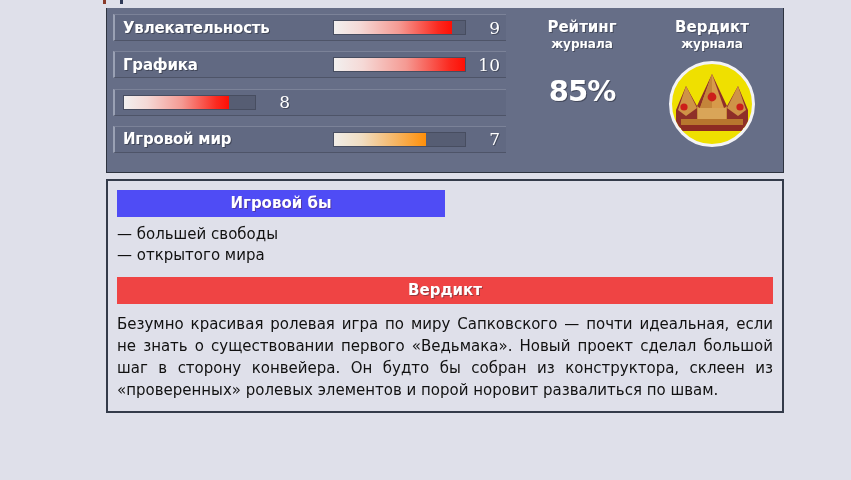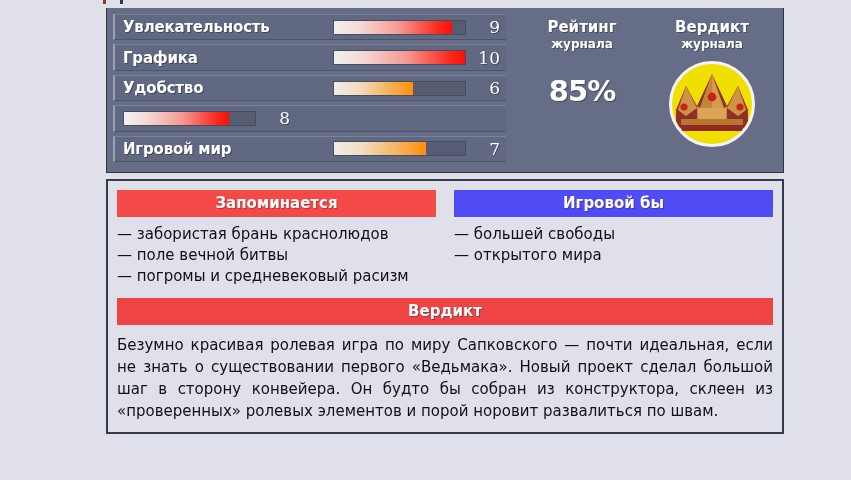--- a/index.html
+++ b/index.html
@@ -46,21 +46,21 @@
     align-items: center;
     height: 27px;
     margin-bottom: 4px;
     background: #616982;
     border-left: 2px solid #9aa1b4;
     border-top: 1px solid #7b8298;
     border-bottom: 1px solid #4e5468;
     box-sizing: border-box;
     padding-left: 8px;
   }
-  .score-row:last-child { margin-bottom: 4px; }
+  .score-row:last-child { margin-bottom: 13px; }
 
   .score-name {
     flex: 1;
     color: #ffffff;
     font-size: 15px;
     font-weight: bold;
     letter-spacing: -0.2px;
     text-shadow: 1px 1px 0 rgba(40,44,56,0.55);
     white-space: nowrap;
   }
@@ -216,27 +216,20 @@
       </div>
 
       <div class="score-row">
         <span class="score-name">Графика</span>
         <span class="score-bar-track">
           <span class="score-bar-fill fill-red" style="width:100%"></span>
         </span>
         <span class="score-value">10</span>
       </div>
 
-      <div class="score-row">
-        <span class="score-name">Удобство</span>
-        <span class="score-bar-track">
-          <span class="score-bar-fill fill-orange" style="width:60%"></span>
-        </span>
-        <span class="score-value">6</span>
-      </div>
 
       <div class="score-row">
         <span class="score-bar-track">
           <span class="score-bar-fill fill-red" style="width:80%"></span>
         </span>
         <span class="score-value">8</span>
       </div>
 
       <div class="score-row">
         <span class="score-name">Игровой мир</span>
@@ -277,28 +270,20 @@
         </div>
       </div>
 
     </div>
   </div>
 
   <div class="notes-panel">
 
     <div class="cols">
 
-      <div class="col">
-        <div class="band band-likes">Запоминается</div>
-        <ul class="bullets">
-          <li>— забористая брань краснолюдов</li>
-          <li>— поле вечной битвы</li>
-          <li>— погромы и средневековый расизм</li>
-        </ul>
-      </div>
 
       <div class="col">
         <div class="band band-wants">Игровой бы</div>
         <ul class="bullets">
           <li>— большей свободы</li>
           <li>— открытого мира</li>
         </ul>
       </div>
 
     </div>

